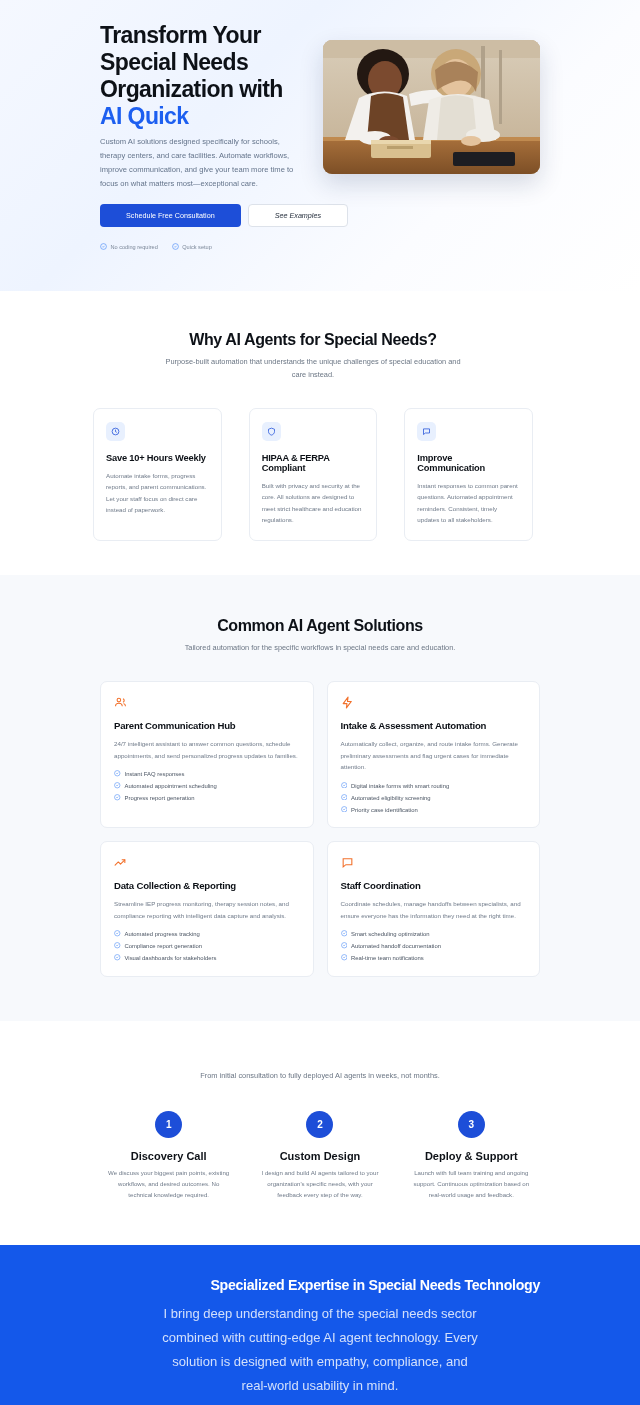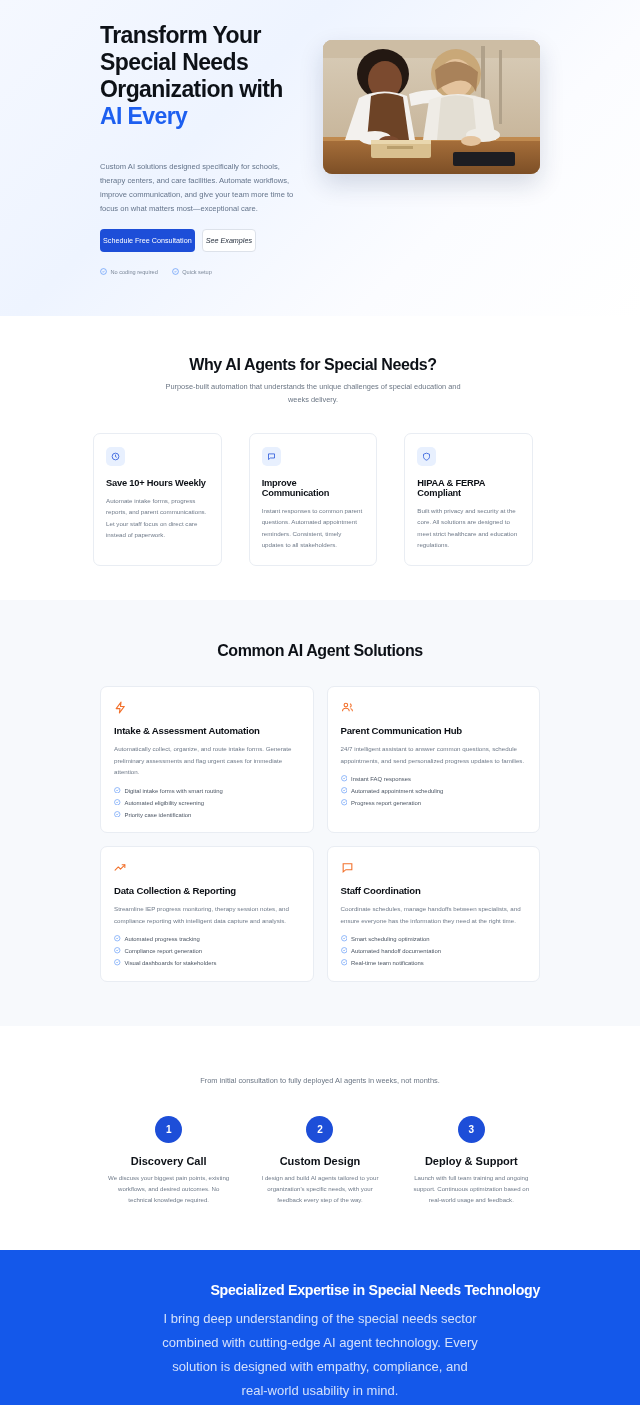--- a/index.html
+++ b/index.html
@@ -18,25 +18,25 @@
     padding:18px 0 40px 0;
     position:relative;
   }
   .hero-inner { width:440px; margin:0 auto; display:flex; gap:18px; align-items:flex-start; }
   .hero-left { width:205px; padding-top:4px; }
   .hero-title {
     font-size:23px; line-height:1.18; font-weight:bold; letter-spacing:-0.6px; color:#0d1117;
   }
   .hero-title .accent { color:#1d5ff0; display:block; }
   .hero-sub {
-    margin-top:29px; font-size:7.6px; line-height:1.85; color:#64748b;
+    margin-top:4px; font-size:7.6px; line-height:1.85; color:#64748b;
   }
   .hero-btns { margin-top:13px; display:flex; gap:7px; }
   .btn {
-    font-size:7.2px; border-radius:4px; padding:6px 3px; font-weight:500;
+    font-size:7.2px; border-radius:4px; padding:6px 26px; font-weight:500;
     display:inline-flex; align-items:center; justify-content:center; white-space:nowrap;
     cursor:pointer; border:none;
   }
   .btn-primary { background:#1a56db; background:#1d4ed8; color:#fff; }
   .btn-outline { background:#fff; color:#1f2937; border:1px solid #dde2ea;font-style:italic; }
   .hero-badges { margin-top:16px; display:flex; gap:14px; align-items:center; }
   .badge { display:flex; align-items:center; gap:3.5px; font-size:5.6px; color:#7b8798; }
   .badge svg { flex:0 0 auto; }
 
   .hero-right { width:217px; padding-top:22px; }
@@ -111,21 +111,21 @@
 
 <div class="page">
 
   <section class="hero">
     <div class="hero-inner">
       <div class="hero-left">
         <h1 class="hero-title">
           <span>Transform Your</span><br>
           <span>Special Needs</span><br>
           <span>Organization with</span>
-          <span class="accent">AI Every</span>
+          <span class="accent">AI Quick</span>
         </h1>
         <p class="hero-sub">Custom AI solutions designed specifically for schools, therapy centers, and care facilities. Automate workflows, improve communication, and give your team more time to focus on what matters most—exceptional care.</p>
 
         <div class="hero-btns">
           <button class="btn btn-primary">Schedule Free Consultation</button>
           <button class="btn btn-outline">See Examples</button>
         </div>
 
         <div class="hero-badges">
           <div class="badge">
@@ -193,95 +193,63 @@
             <rect x="130" y="112" width="62" height="14" rx="2" fill="#1d1d22"></rect>
           </svg>
         </div>
       </div>
     </div>
   </section>
 
   <section class="why">
     <div class="wrap">
       <h2 class="sec-title">Why AI Agents for Special Needs?</h2>
-      <p class="sec-sub">Purpose-built automation that understands the unique challenges of special education and weeks delivery.</p>
+      <p class="sec-sub">Purpose-built automation that understands the unique challenges of special education and care instead.</p>
 
       <div class="why-grid">
         <div class="why-card">
           <div class="icon-box">
             <svg width="9" height="9" viewBox="0 0 24 24" fill="none" stroke="#1d4ed8" stroke-width="2">
               <circle cx="12" cy="12" r="9"></circle>
                 <path d="M12 7v5.3l3.4 2"></path>
             </svg>
           </div>
           <h3>Save 10+ Hours Weekly</h3>
           <p>Automate intake forms, progress reports, and parent communications. Let your staff focus on direct care instead of paperwork.</p>
         </div>
 
         <div class="why-card">
           <div class="icon-box">
             <svg width="9" height="9" viewBox="0 0 24 24" fill="none" stroke="#1d4ed8" stroke-width="2">
-              <path d="M4 5h16v11H9l-5 4z"></path>
-            </svg>
-          </div>
-          <h3>Improve Communication</h3>
-          <p>Instant responses to common parent questions. Automated appointment reminders. Consistent, timely updates to all stakeholders.</p>
+              <path d="M12 3l8 3v6c0 5-3.4 8.2-8 9.6C7.4 20.2 4 17 4 12V6z"></path>
+            </svg>
+          </div>
+          <h3>HIPAA &amp; FERPA Compliant</h3>
+          <p>Built with privacy and security at the core. All solutions are designed to meet strict healthcare and education regulations.</p>
         </div>
 
         <div class="why-card">
           <div class="icon-box">
             <svg width="9" height="9" viewBox="0 0 24 24" fill="none" stroke="#1d4ed8" stroke-width="2">
-              <path d="M12 3l8 3v6c0 5-3.4 8.2-8 9.6C7.4 20.2 4 17 4 12V6z"></path>
-            </svg>
-          </div>
-          <h3>HIPAA &amp; FERPA Compliant</h3>
-          <p>Built with privacy and security at the core. All solutions are designed to meet strict healthcare and education regulations.</p>
+              <path d="M4 5h16v11H9l-5 4z"></path>
+            </svg>
+          </div>
+          <h3>Improve Communication</h3>
+          <p>Instant responses to common parent questions. Automated appointment reminders. Consistent, timely updates to all stakeholders.</p>
         </div>
       </div>
     </div>
   </section>
 
   <section class="solutions">
     <div class="wrap">
       <h2 class="sec-title">Common AI Agent Solutions</h2>
+      <p class="sec-sub">Tailored automation for the specific workflows in special needs care and education.</p>
 
       <div class="sol-grid">
-
-        <div class="sol-card">
-          <div class="sol-icon">
-            <svg width="13" height="13" viewBox="0 0 24 24" fill="none" stroke="#f2712c" stroke-width="2" stroke-linejoin="round">
-              <path d="M13 2L4 14h7l-1 8 9-12h-7z"></path>
-            </svg>
-          </div>
-          <h3>Intake &amp; Assessment Automation</h3>
-          <p>Automatically collect, organize, and route intake forms. Generate preliminary assessments and flag urgent cases for immediate attention.</p>
-          <div class="sol-list">
-            <div class="sol-li">
-              <span><svg width="6.5" height="6.5" viewBox="0 0 24 24" fill="none" stroke="#4f8ef7" stroke-width="2.2">
-                    <circle cx="12" cy="12" r="10"></circle>
-                    <path d="M8.5 12.3l2.4 2.4 4.6-4.9"></path>
-                  </svg></span>
-              <span>Digital intake forms with smart routing</span>
-            </div>
-            <div class="sol-li">
-              <span><svg width="6.5" height="6.5" viewBox="0 0 24 24" fill="none" stroke="#4f8ef7" stroke-width="2.2">
-                    <circle cx="12" cy="12" r="10"></circle>
-                    <path d="M8.5 12.3l2.4 2.4 4.6-4.9"></path>
-                  </svg></span>
-              <span>Automated eligibility screening</span>
-            </div>
-            <div class="sol-li">
-              <span><svg width="6.5" height="6.5" viewBox="0 0 24 24" fill="none" stroke="#4f8ef7" stroke-width="2.2">
-                    <circle cx="12" cy="12" r="10"></circle>
-                    <path d="M8.5 12.3l2.4 2.4 4.6-4.9"></path>
-                  </svg></span>
-              <span>Priority case identification</span>
-            </div>
-          </div>
-        </div>
 
         <div class="sol-card">
           <div class="sol-icon">
             <svg width="13" height="13" viewBox="0 0 24 24" fill="none" stroke="#f2712c" stroke-width="2">
               <circle cx="9" cy="7.5" r="3.3"></circle>
                 <path d="M2.8 19c0-3.6 2.8-5.6 6.2-5.6s6.2 2 6.2 5.6"></path>
               <path d="M16.5 5.2a3.3 3.3 0 0 1 0 6.3M17.6 13.8c2.3.6 3.6 2.5 3.6 5.2"></path>
             </svg>
           </div>
           <h3>Parent Communication Hub</h3>
@@ -300,20 +268,53 @@
                     <path d="M8.5 12.3l2.4 2.4 4.6-4.9"></path>
                   </svg></span>
               <span>Automated appointment scheduling</span>
             </div>
             <div class="sol-li">
               <span><svg width="6.5" height="6.5" viewBox="0 0 24 24" fill="none" stroke="#4f8ef7" stroke-width="2.2">
                     <circle cx="12" cy="12" r="10"></circle>
                     <path d="M8.5 12.3l2.4 2.4 4.6-4.9"></path>
                   </svg></span>
               <span>Progress report generation</span>
+            </div>
+          </div>
+        </div>
+
+        <div class="sol-card">
+          <div class="sol-icon">
+            <svg width="13" height="13" viewBox="0 0 24 24" fill="none" stroke="#f2712c" stroke-width="2" stroke-linejoin="round">
+              <path d="M13 2L4 14h7l-1 8 9-12h-7z"></path>
+            </svg>
+          </div>
+          <h3>Intake &amp; Assessment Automation</h3>
+          <p>Automatically collect, organize, and route intake forms. Generate preliminary assessments and flag urgent cases for immediate attention.</p>
+          <div class="sol-list">
+            <div class="sol-li">
+              <span><svg width="6.5" height="6.5" viewBox="0 0 24 24" fill="none" stroke="#4f8ef7" stroke-width="2.2">
+                    <circle cx="12" cy="12" r="10"></circle>
+                    <path d="M8.5 12.3l2.4 2.4 4.6-4.9"></path>
+                  </svg></span>
+              <span>Digital intake forms with smart routing</span>
+            </div>
+            <div class="sol-li">
+              <span><svg width="6.5" height="6.5" viewBox="0 0 24 24" fill="none" stroke="#4f8ef7" stroke-width="2.2">
+                    <circle cx="12" cy="12" r="10"></circle>
+                    <path d="M8.5 12.3l2.4 2.4 4.6-4.9"></path>
+                  </svg></span>
+              <span>Automated eligibility screening</span>
+            </div>
+            <div class="sol-li">
+              <span><svg width="6.5" height="6.5" viewBox="0 0 24 24" fill="none" stroke="#4f8ef7" stroke-width="2.2">
+                    <circle cx="12" cy="12" r="10"></circle>
+                    <path d="M8.5 12.3l2.4 2.4 4.6-4.9"></path>
+                  </svg></span>
+              <span>Priority case identification</span>
             </div>
           </div>
         </div>
 
         <div class="sol-card">
           <div class="sol-icon">
             <svg width="13" height="13" viewBox="0 0 24 24" fill="none" stroke="#f2712c" stroke-width="2" stroke-linecap="round" stroke-linejoin="round">
               <path d="M2 17l6-6 4 4 8-8"></path>
                 <path d="M15 7h5v5"></path>
             </svg>

